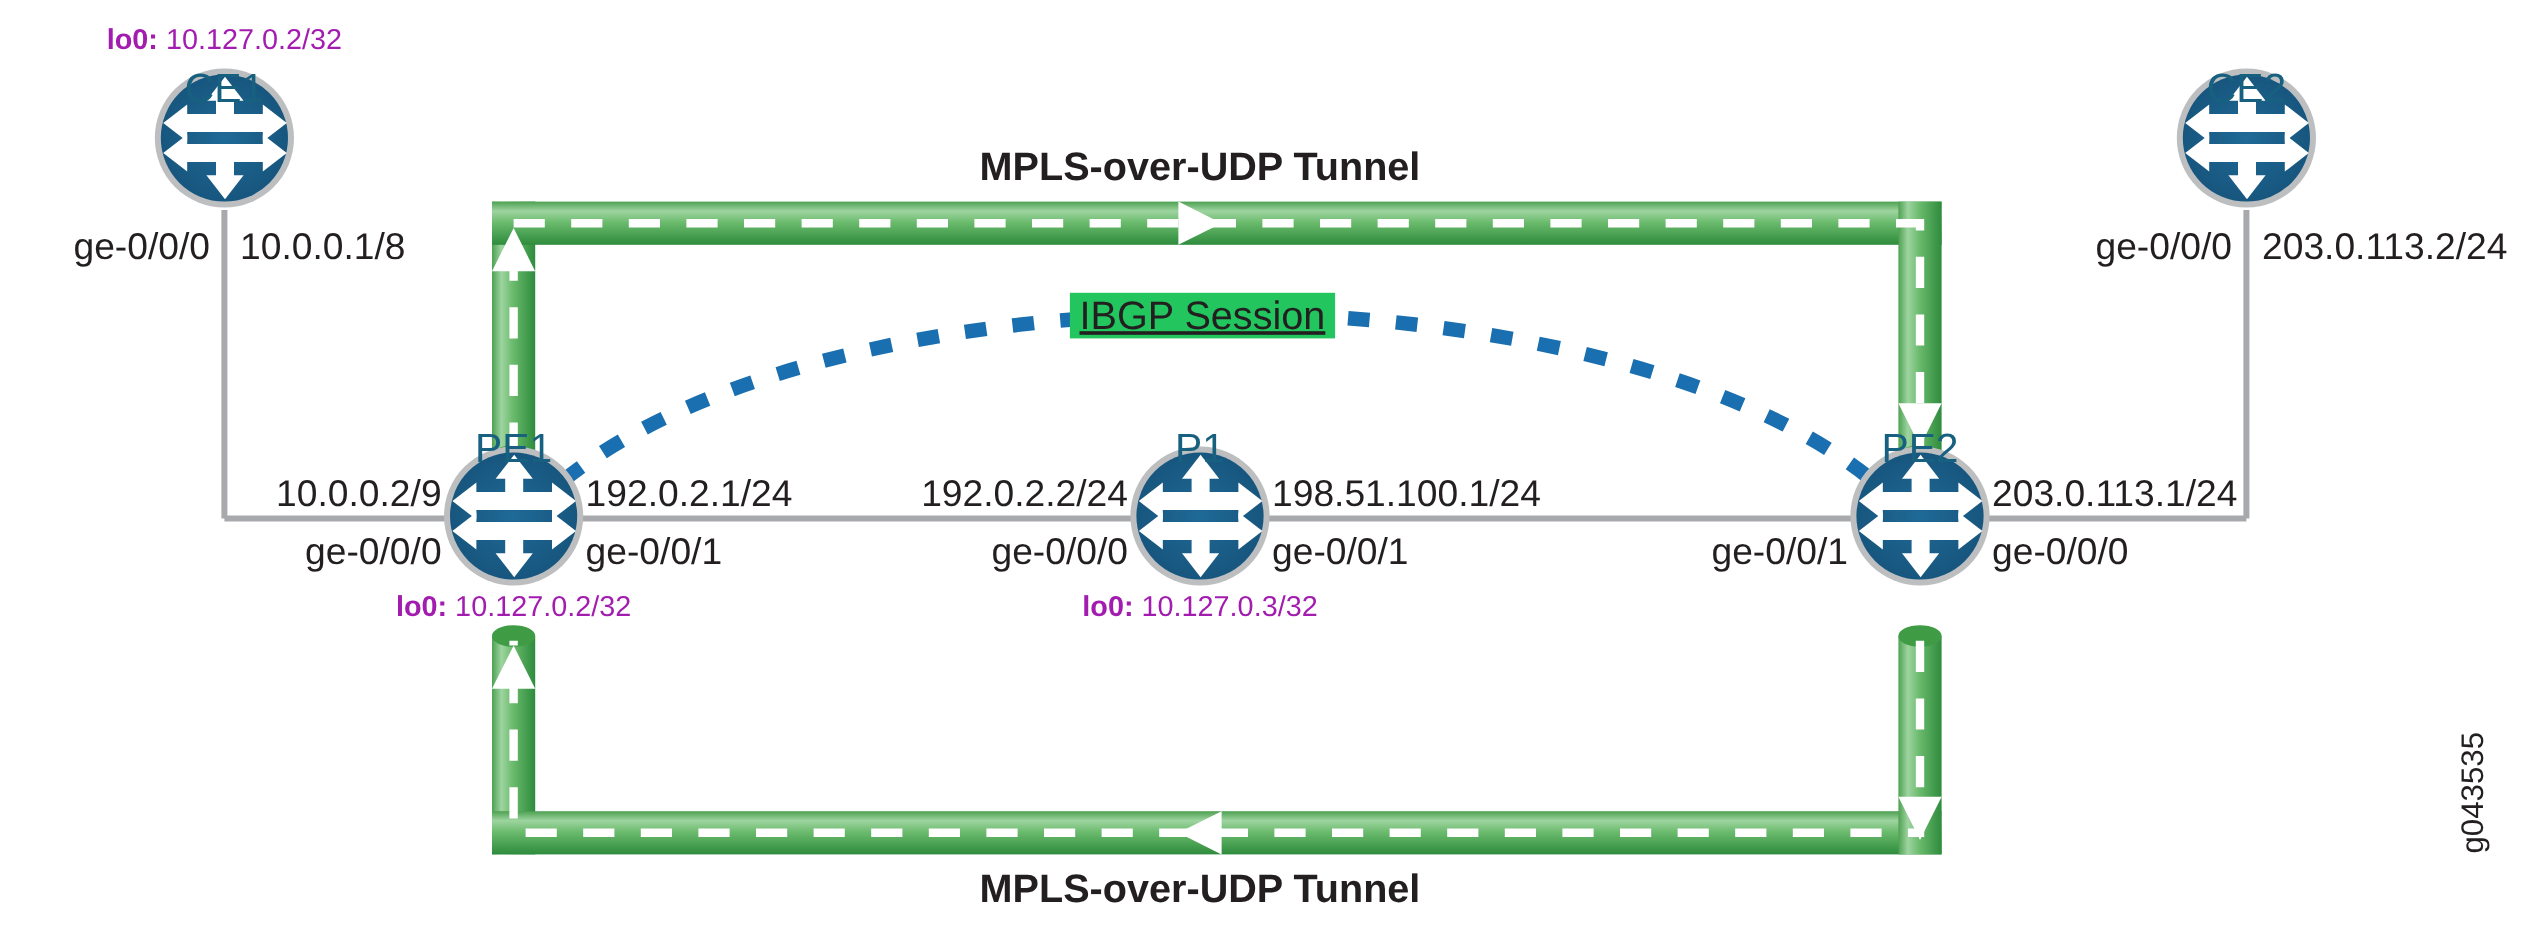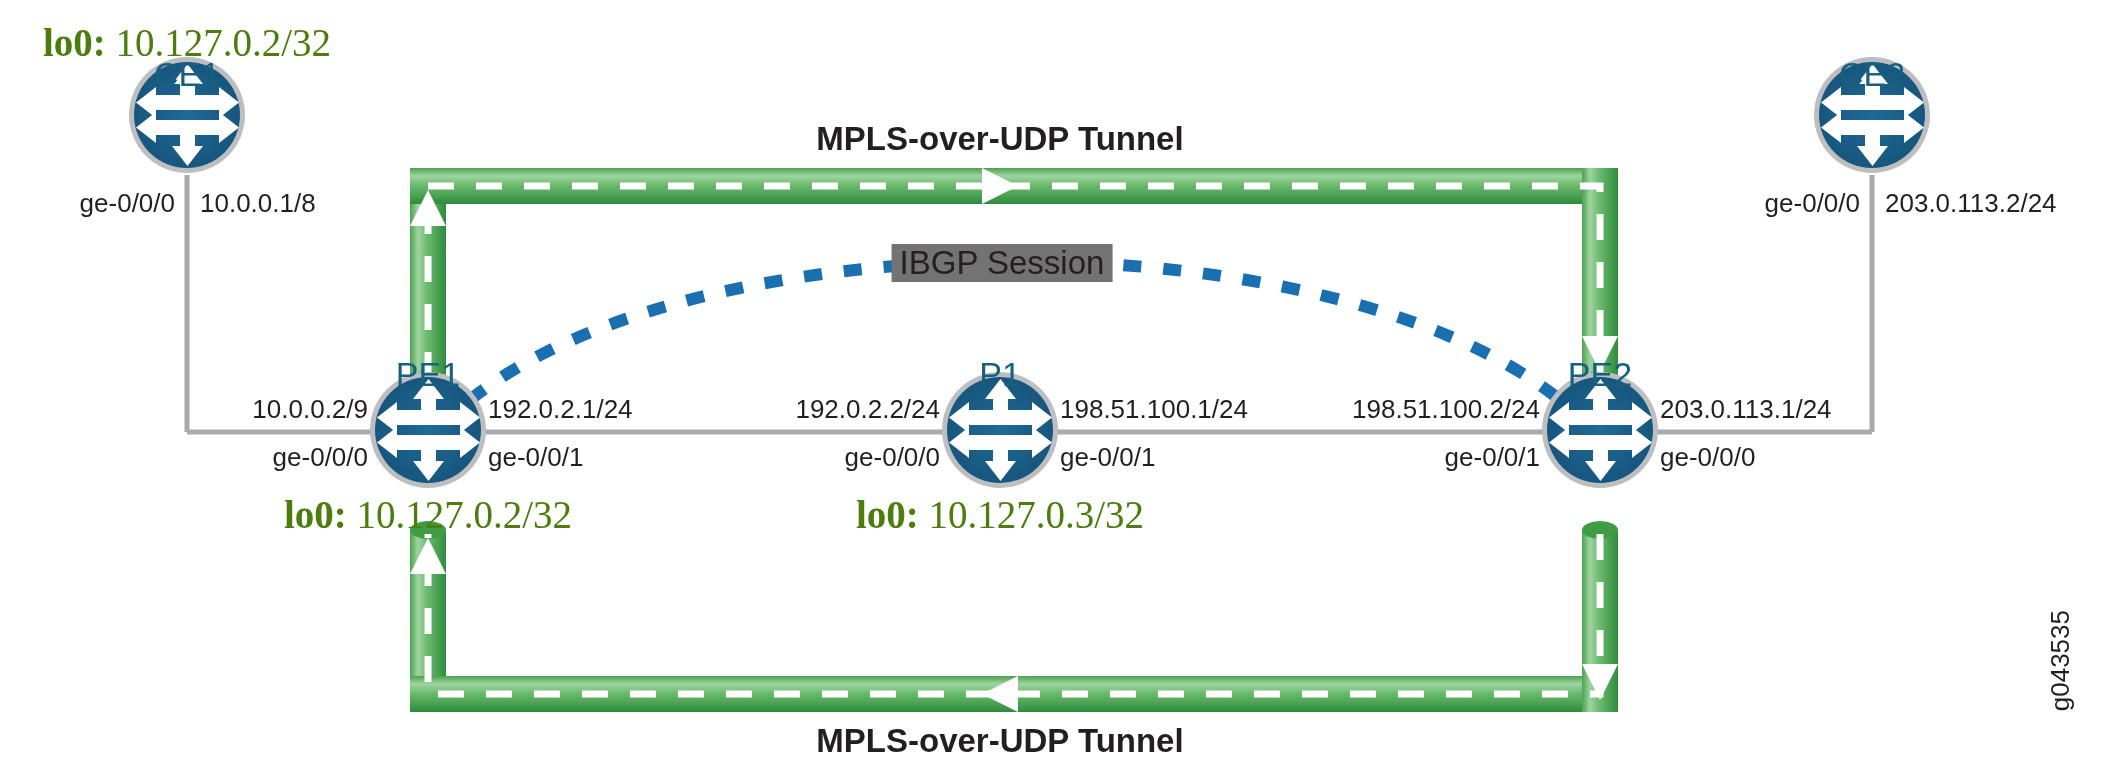--- a/index.html
+++ b/index.html
@@ -1,31 +1,31 @@
 <!DOCTYPE html>
 <html><head>
 <meta charset="utf-8">
 <style>
   html,body{margin:0;padding:0;background:#ffffff;}
   body{width:2101px;height:781px;position:relative;overflow:hidden;
        font-family:"Liberation Sans","DejaVu Sans",sans-serif;}
   #stage{position:absolute;left:0;top:0;width:2101px;height:781px;}
   #stage svg{position:absolute;left:0;top:0;}
 
-  .lbl{position:absolute;white-space:nowrap;color:#231f20;font-size:26px;line-height:1;}
+  .lbl{position:absolute;white-space:nowrap;color:#231f20;font-size:31px;line-height:1;}
   .lbl.right{transform:translateX(-100%);}
   .node-name{position:absolute;white-space:nowrap;color:#17607f;
              font-size:34px;font-weight:normal;transform:translateX(-50%);}
-  .lo-label{position:absolute;white-space:nowrap;font-size:39px;color:#4d7c0f;
-            transform:translateX(-50%);font-family:Liberation Serif, serif;}
+  .lo-label{position:absolute;white-space:nowrap;font-size:24px;color:#a21caf;
+            transform:translateX(-50%);}
   .lo-label b{font-weight:bold;}
   .tunnel-label{position:absolute;white-space:nowrap;color:#231f20;font-size:33px;
                 transform:translateX(-50%);font-weight:bold;}
   .ibgp-label{position:absolute;white-space:nowrap;color:#231f20;font-size:33px;
-              transform:translateX(-50%);background:#737373;padding:0 8px;}
+              transform:translateX(-50%);background:#22c55e;padding:0 8px;text-decoration:underline;}
   .watermark{position:absolute;color:#231f20;font-size:26px;
              writing-mode:vertical-rl;transform:rotate(180deg);white-space:nowrap;}
 </style>
 </head>
 <body>
 
 <div id="stage">
 
   <svg width="2101" height="781" viewBox="0 0 2101 781">
     <defs>
@@ -217,21 +217,20 @@
   <div class="node-name" style="left:1000px;top:355px;">P1</div>
   <div class="lbl right" style="left:940px;top:396px;">192.0.2.2/24</div>
   <div class="lbl" style="left:1060px;top:396px;">198.51.100.1/24</div>
   <div class="lbl right" style="left:940px;top:444px;">ge-0/0/0</div>
   <div class="lbl" style="left:1060px;top:444px;">ge-0/0/1</div>
   <div class="lo-label" style="left:1000px;top:492px;">
     <b>lo0:</b><span> 10.127.0.3/32</span>
   </div>
 
   <div class="node-name" style="left:1600px;top:355px;">PE2</div>
-  <div class="lbl right" style="left:1540px;top:396px;">198.51.100.2/24</div>
   <div class="lbl" style="left:1660px;top:396px;">203.0.113.1/24</div>
   <div class="lbl right" style="left:1540px;top:444px;">ge-0/0/1</div>
   <div class="lbl" style="left:1660px;top:444px;">ge-0/0/0</div>
 
   <div class="tunnel-label" style="left:1000px;top:120px;">MPLS-over-UDP Tunnel</div>
   <div class="tunnel-label" style="left:1000px;top:722px;">MPLS-over-UDP Tunnel</div>
   <div class="ibgp-label" style="left:1002px;top:244px;">IBGP Session</div>
 
   <div class="watermark" style="left:2045px;top:610px;">g043535</div>
 

